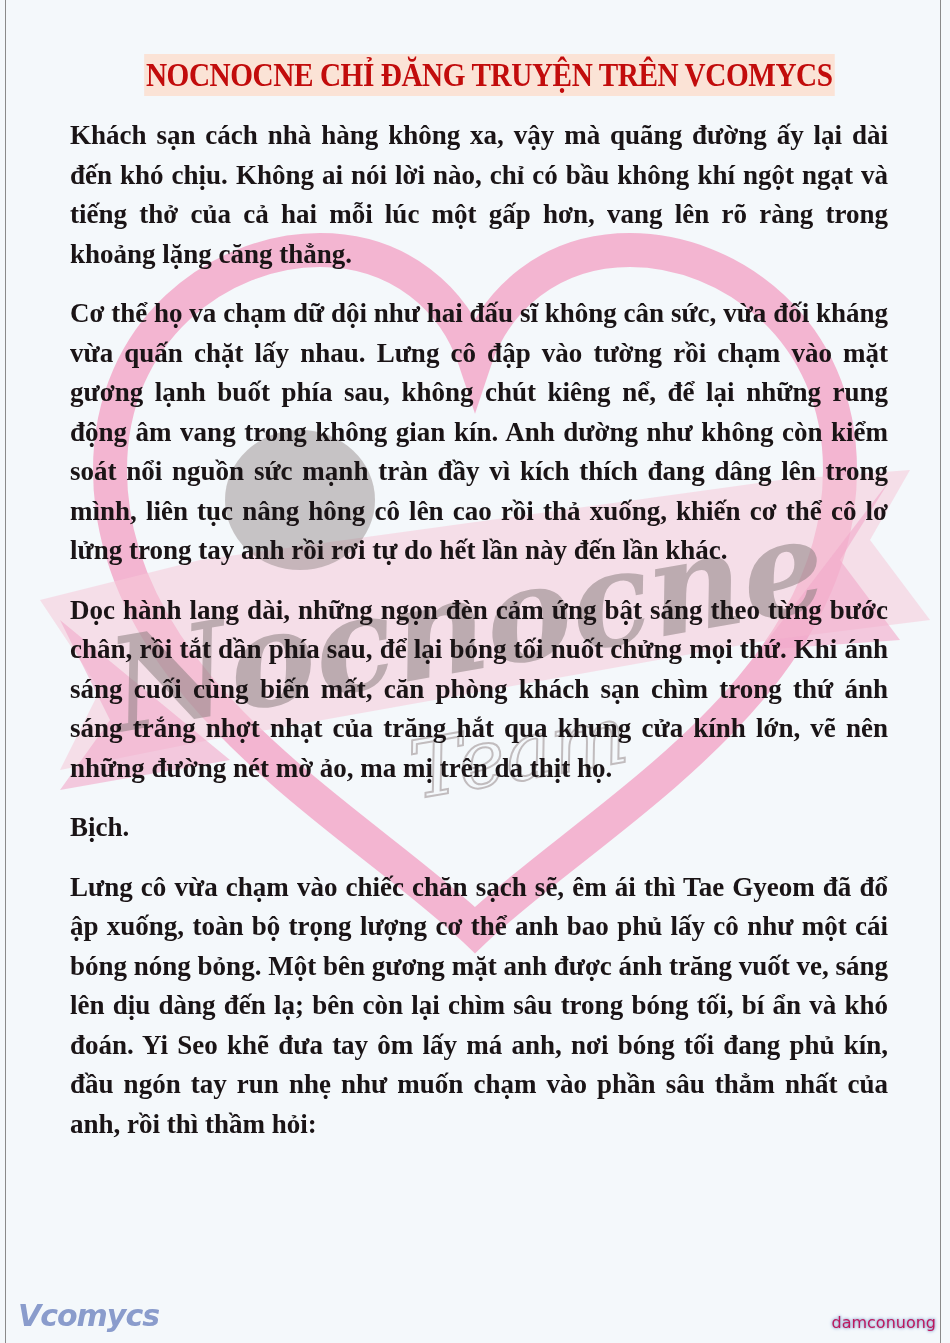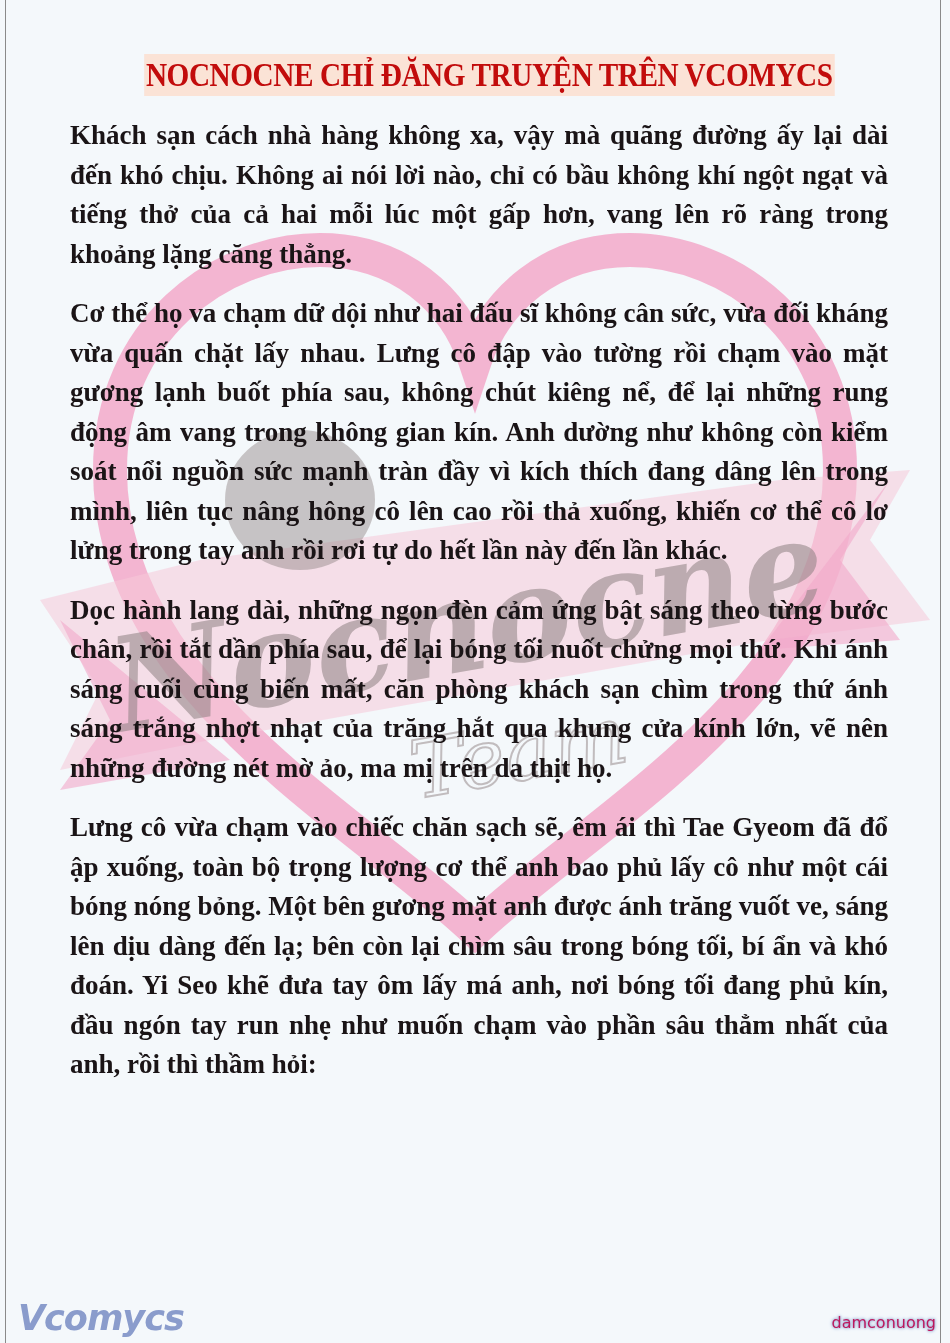--- a/index.html
+++ b/index.html
@@ -22,21 +22,21 @@
     }
     .body-text {
       position: absolute; left: 70px; top: 116px; width: 818px;
       font-family: Liberation Serif, serif; font-weight: bold;
       font-size: 27px; line-height: 39.5px; color: #1a1416;
     }
     .body-text p { margin: 0 0 20px 0; text-align: justify; }
     .logo-vcomycs {
       position: absolute; left: 18px; top: 1298px;
       font-family: "DejaVu Sans", sans-serif; font-weight: bold; font-style: italic;
-      font-size: 35px; color: #8a9ccc; letter-spacing: -1px;
+      font-size: 30px; color: #8a9ccc; letter-spacing: -1px;
     }
     .logo-damconuong {
       position: absolute; right: 14px; top: 1313px;
       font-family: "DejaVu Sans", sans-serif; font-size: 16px; color: #be185d;
       text-shadow: 0 0 2px #9fb4d8, 0 0 3px #9fb4d8, 0 0 4px #b5c6e2;
     }
   </style>
 </head>
 <body>
 
@@ -57,17 +57,18 @@
 </svg>
 
 <div class="title-wrap">
   <span class="title">NOCNOCNE CHỈ ĐĂNG TRUYỆN TRÊN VCOMYCS</span>
 </div>
 
 <div class="body-text">
   <p>Khách sạn cách nhà hàng không xa, vậy mà quãng đường ấy lại dài đến khó chịu. Không ai nói lời nào, chỉ có bầu không khí ngột ngạt và tiếng thở của cả hai mỗi lúc một gấp hơn, vang lên rõ ràng trong khoảng lặng căng thẳng.</p>
   <p>Cơ thể họ va chạm dữ dội như hai đấu sĩ không cân sức, vừa đối kháng vừa quấn chặt lấy nhau. Lưng cô đập vào tường rồi chạm vào mặt gương lạnh buốt phía sau, không chút kiêng nể, để lại những rung động âm vang trong không gian kín. Anh dường như không còn kiểm soát nổi nguồn sức mạnh tràn đầy vì kích thích đang dâng lên trong mình, liên tục nâng hông cô lên cao rồi thả xuống, khiến cơ thể cô lơ lửng trong tay anh rồi rơi tự do hết lần này đến lần khác.</p>
   <p>Dọc hành lang dài, những ngọn đèn cảm ứng bật sáng theo từng bước chân, rồi tắt dần phía sau, để lại bóng tối nuốt chửng mọi thứ. Khi ánh sáng cuối cùng biến mất, căn phòng khách sạn chìm trong thứ ánh sáng trắng nhợt nhạt của trăng hắt qua khung cửa kính lớn, vẽ nên những đường nét mờ ảo, ma mị trên da thịt họ.</p>
+  <p>Bịch.</p>
   <p>Lưng cô vừa chạm vào chiếc chăn sạch sẽ, êm ái thì Tae Gyeom đã đổ ập xuống, toàn bộ trọng lượng cơ thể anh bao phủ lấy cô như một cái bóng nóng bỏng. Một bên gương mặt anh được ánh trăng vuốt ve, sáng lên dịu dàng đến lạ; bên còn lại chìm sâu trong bóng tối, bí ẩn và khó đoán. Yi Seo khẽ đưa tay ôm lấy má anh, nơi bóng tối đang phủ kín, đầu ngón tay run nhẹ như muốn chạm vào phần sâu thẳm nhất của anh, rồi thì thầm hỏi:</p>
 </div>
 
 <div class="logo-vcomycs">Vcomycs</div>
 <div class="logo-damconuong">damconuong</div>
 
 </body></html>

